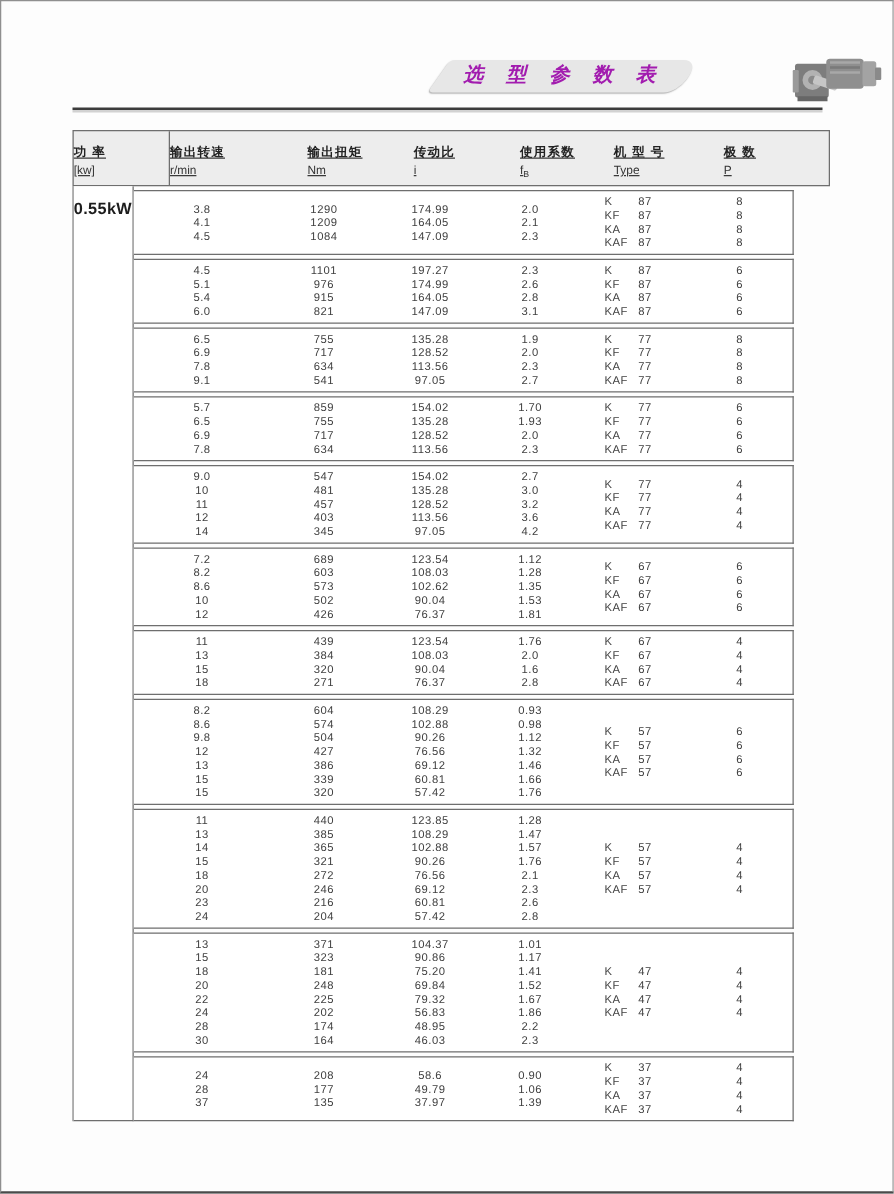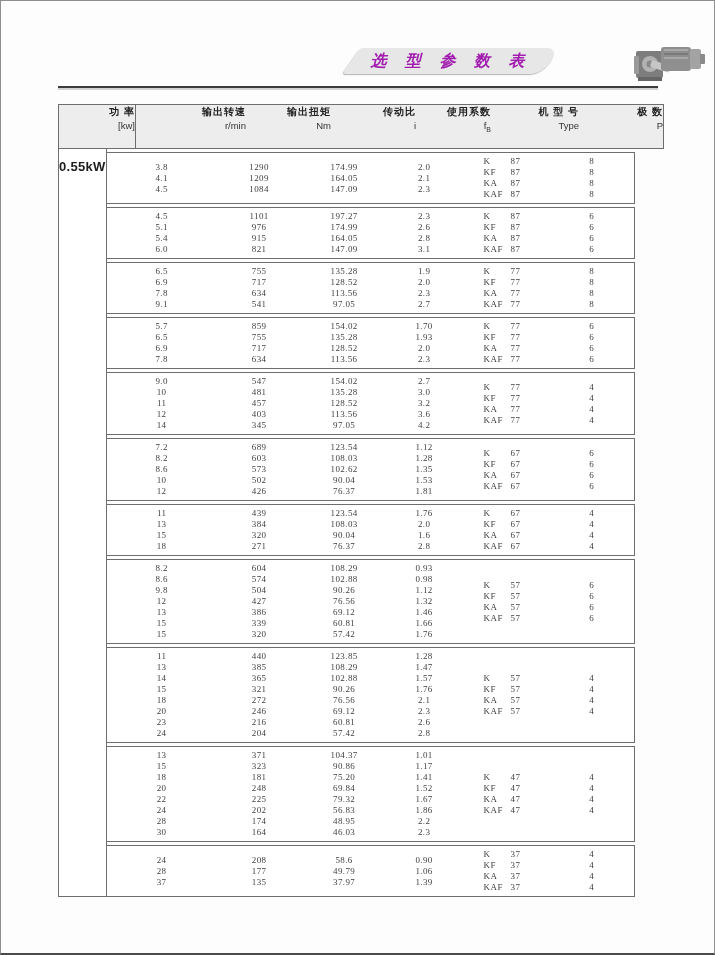--- a/index.html
+++ b/index.html
@@ -28,35 +28,35 @@
   .rule {
     position:absolute; left:57px; top:85px; width:600px; height:2px;
     background:#3c3c3c; box-shadow:0 2px 0 rgba(130,130,130,.35);
   }
   
   .table { position:absolute; left:57px; top:103px; width:606px; }
   .thead {
     display:grid; grid-template-columns:77px 110px 85px 85px 75px 88px 1fr;
     box-sizing:border-box; border:1px solid #6e6e6e; background:#ededed; height:45px;
   }
-  .th { text-align:right; padding-top:0; }
+  .th { text-align:left; padding-top:11px;text-decoration:underline; }
   .th-power { border-right:1px solid #6e6e6e; }
   .th .zh { display:block; font-size:10px; font-weight:bold; color:#222; letter-spacing:1px; line-height:14px; }
   .th .un { display:block; font-size:9.5px; color:#333; line-height:14px; }
   .th sub { font-size:7px; }
   .tbody { display:flex; box-sizing:border-box; border-left:1px solid #6e6e6e; width:528px; }
   .power-col {
     width:77px; box-sizing:border-box; border-right:1px solid #6e6e6e; border-bottom:1px solid #6e6e6e;
     text-align:center; padding-top:10px; background:#fff;
   }
   .power-value { font-size:13px; font-weight:bold; color:#1d1d1d; letter-spacing:.3px; }
   .blocks { flex:1; display:flex; flex-direction:column; row-gap:3px; padding-top:3px; }
   .block {
     box-sizing:border-box; border:1px solid #6e6e6e; border-left:none;
-    display:flex; align-items:center; padding:3px 0; background:#fff;font-family:Liberation Serif, serif;
+    display:flex; align-items:center; padding:3px 0; background:#fff;
   }
   .drows { width:355px; }
   .drow { display:grid; grid-template-columns:110px 85px 85px 75px; }
   .dcell, .tcell-poles, .tp, .tn { font-size:9px; line-height:11px; color:#3f3f3f; letter-spacing:.4px; }
   .dcell { text-align:center; }
   .trows { width:172px; }
   .trow { display:grid; grid-template-columns:88px 84px; }
   .tcell-type { display:flex; padding-left:22px; }
   .tp { width:27px; text-align:left; }
   .tn { text-align:left; }

